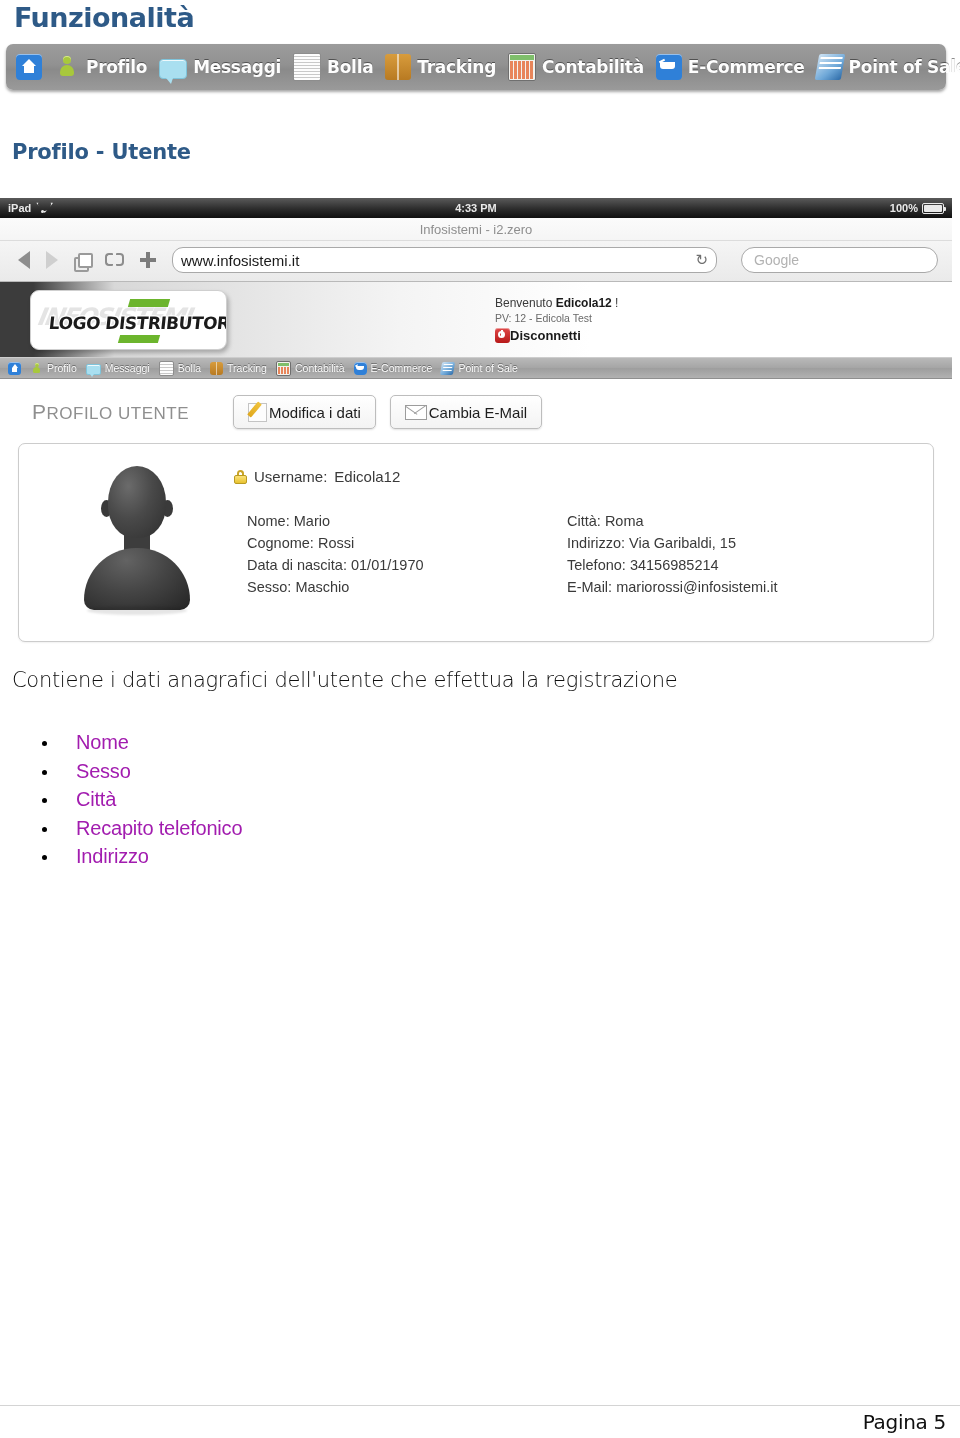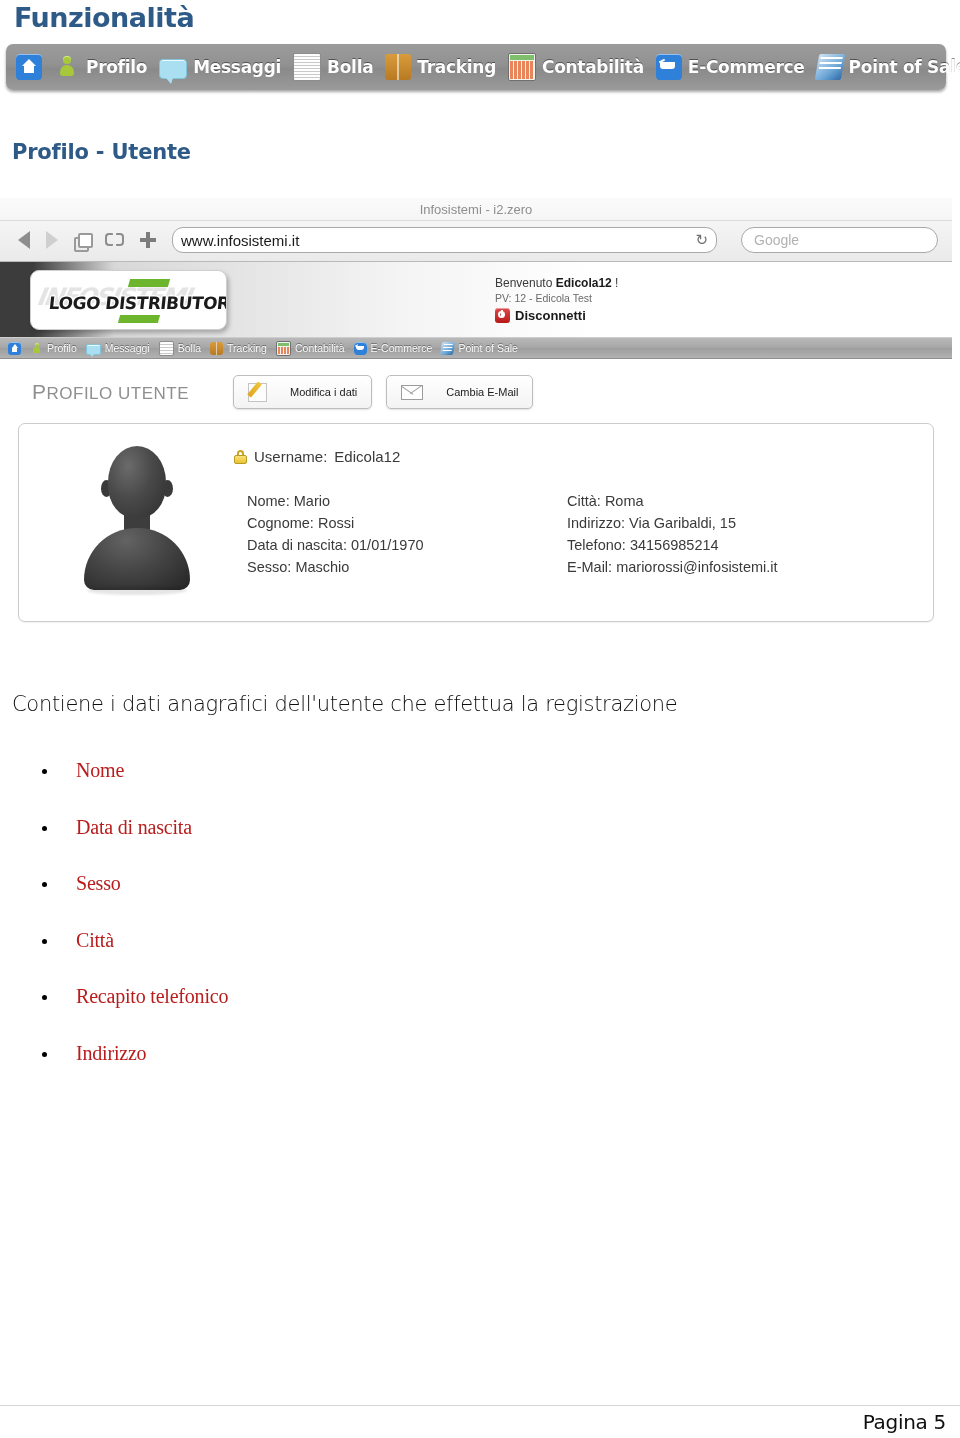--- a/index.html
+++ b/index.html
@@ -430,21 +430,21 @@
     white-space: nowrap;
   }
   .welcome-line b { color: #1a1a1a; }
   .welcome-pv {
     font-size: 10.5px;
     color: #6a6a6a;
     line-height: 15px;
     white-space: nowrap;
   }
   .disconnect-row {
-    display: flex; align-items: center; gap: 5px; margin-top: 2px;
+    display: flex; align-items: center; margin-top: 2px;
   }
   .power-icon {
     width: 15px; height: 15px;
     border-radius: 3px;
     background: linear-gradient(to bottom, #e04a4a, #b71818);
     position: relative;
     box-shadow: inset 0 1px 0 rgba(255,255,255,0.45);
   }
   .power-icon::before {
     content: "";
@@ -520,30 +520,30 @@
     font-size: 17px;
     color: #8f8f8f;
     letter-spacing: 0.5px;
     margin-right: 44px;
     white-space: nowrap;
   }
   .profile-heading .cap { font-size: 21px; }
   .btn {
     display: flex;
     align-items: center;
-    gap: 23px;
+    gap: 2px;
     height: 32px;
     padding: 0 14px;
     background: linear-gradient(to bottom, #ffffff 0%, #f3f3f3 100%);
     border: 1px solid #bdbdbd;
     border-radius: 5px;
     box-shadow: 0 1px 2px rgba(0,0,0,0.12);
     margin-right: 14px;
     font-family: "Liberation Sans", sans-serif;
-    font-size: 11px;
+    font-size: 15px;
     color: #1d1d1d;
     white-space: nowrap;
     cursor: pointer;
   }
   .pencil-icon {
     width: 17px; height: 17px; position: relative;
     background: #fdfdfd;
     border: 1px solid #c4c4c4;
     transform: rotate(0deg);
   }
@@ -667,47 +667,46 @@
     font-size: 14.5px;
     color: #3a3a3a;
     line-height: 22px;
     white-space: nowrap;
   }
 
   
   .lead {
     position: absolute;
     left: 12px;
-    top: 692px;
+    top: 668px;
     font-family: "DejaVu Sans", sans-serif;
     font-size: 21px;
     font-weight: 300;
     color: #0f0f0f;
     letter-spacing: -0.3px;
     white-space: nowrap;
   }
   .bullets {
     position: absolute;
     left: 40px;
     top: 728px;
     margin: 0;
     padding: 0;
     list-style: none;
   }
   .bullets li {
-    font-family: Liberation Serif, serif;
+    font-family: Liberation Sans, sans-serif;
     font-size: 20px;
     font-weight: 300;
-    color: #b91c1c;
+    color: #a21caf;
     line-height: 28.5px;
     position: relative;
     padding-left: 36px;
     letter-spacing: -0.2px;
     white-space: nowrap;
-    margin-top: 28px;
   }
   .bullets li::before {
     content: "";
     position: absolute;
     left: 2px; top: 13px;
     width: 5px; height: 5px;
     border-radius: 50%;
     background: #000;
   }
 
@@ -765,20 +764,31 @@
   <div class="navitem">
     <span class="ico ico-lg ico-pos"></span>
     <span class="navlabel">Point of Sale</span>
   </div>
 </div>
 
 <div class="section-title">Profilo - Utente</div>
 
 <div class="ipad-shot">
 
+  <div class="ios-statusbar">
+    <span class="sb-left">
+      <span>iPad</span>
+      <span class="wifi-icon"></span>
+    </span>
+    <span class="sb-center">4:33 PM</span>
+    <span class="sb-right">
+      <span>100%</span>
+      <span class="batt-icon"></span>
+    </span>
+  </div>
 
   <div class="safari-chrome">
     <div class="safari-tabtitle">Infosistemi - i2.zero</div>
     <div class="safari-toolbar">
       <span class="nav-arrow back"></span>
       <span class="nav-arrow fwd"></span>
       <span class="tabs-icon"></span>
       <span class="book-icon"></span>
       <span class="plus-icon"></span>
       <span class="url-field">
@@ -915,21 +925,20 @@
         </div>
       </div>
     </div>
   </div>
 </div>
 
 <div class="lead">Contiene i dati anagrafici dell'utente che effettua la registrazione</div>
 
 <ul class="bullets">
   <li>Nome</li>
-  <li>Data di nascita</li>
   <li>Sesso</li>
   <li>Città</li>
   <li>Recapito telefonico</li>
   <li>Indirizzo</li>
 </ul>
 
 <div class="footer-rule"></div>
 <div class="footer-page">Pagina 5</div>
 
 </body></html>

